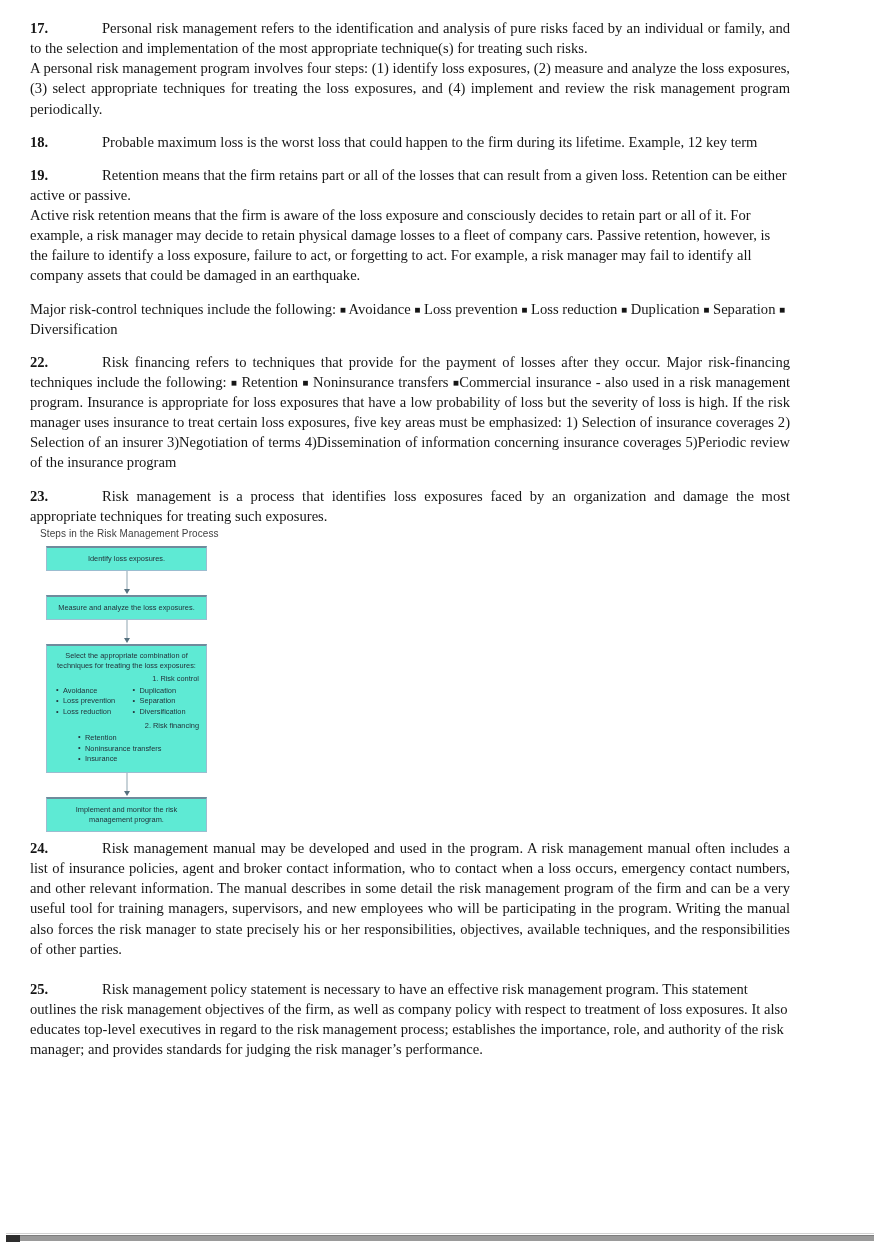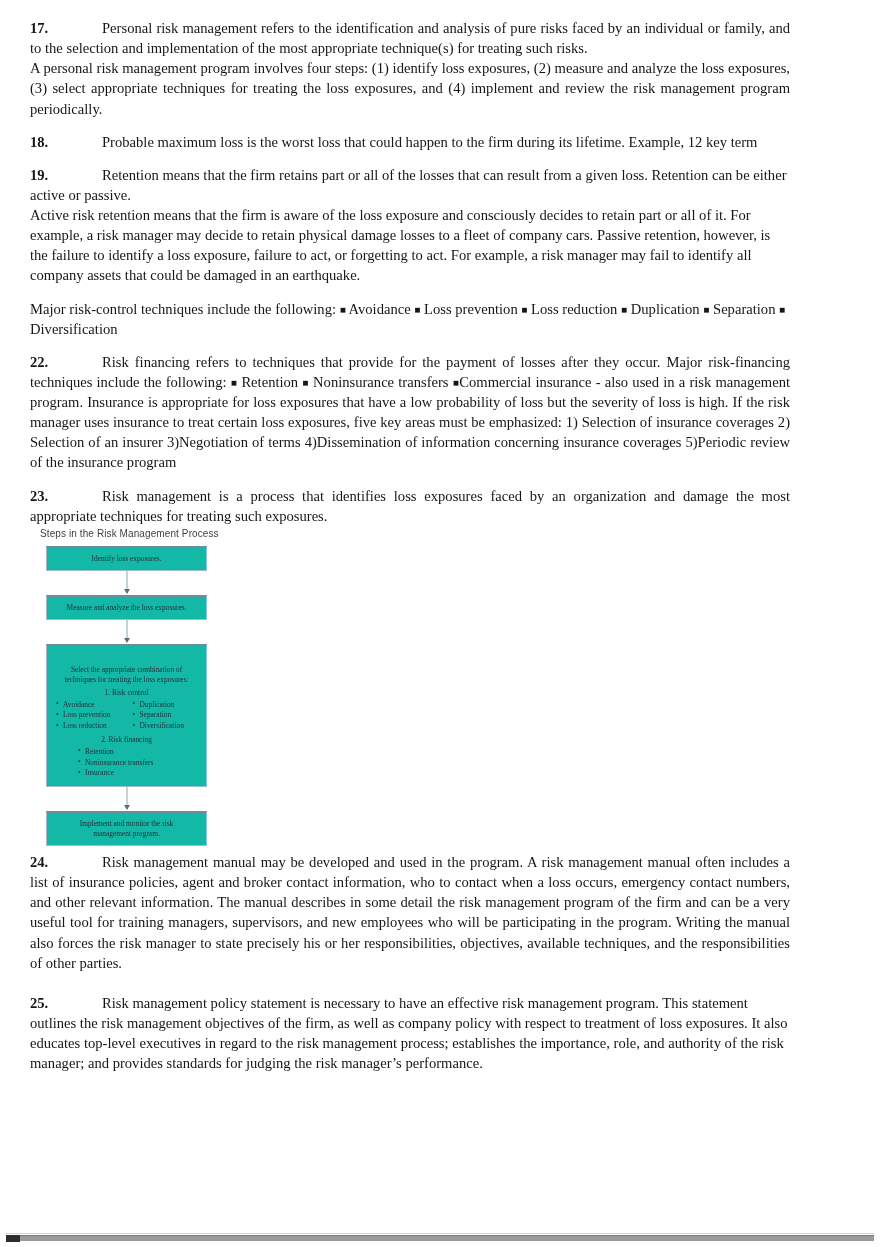--- a/index.html
+++ b/index.html
@@ -55,36 +55,35 @@
     font-family: "Liberation Sans", "DejaVu Sans", sans-serif;
   }
   .fig-title {
     font-size: 10px;
     color: #3f3f3f;
     letter-spacing: .1px;
     margin: 0 0 7px 2px;
     white-space: nowrap;
   }
   .fbox {
-    background: #14b8a6;
+    background: #5eead4;
     border: 1px solid #9bbdd0;
     border-top: 2px solid #6f8b9c;
     box-sizing: border-box;
     width: 161px;
     margin-left: 8px;
     color: #23323a;
     font-size: 7.4px;
     text-align: center;
     padding: 6px 4px;
     line-height: 1.35;
-    font-family: Liberation Serif, serif;
   }
   .fbox.big {
     text-align: left;
-    padding: 19px 7px 7px 7px;
+    padding: 5px 7px 7px 7px;
   }
   .connector {
     position: relative;
     height: 24px;
     margin-left: 8px;
     width: 161px;
   }
   .connector .line {
     position: absolute;
     left: 50%;
@@ -99,21 +98,21 @@
     left: 50%;
     top: 18px;
     width: 0; height: 0;
     border-left: 3px solid transparent;
     border-right: 3px solid transparent;
     border-top: 5px solid #55707e;
     transform: translateX(-50%);
   }
   .b-center { text-align: center; }
   .b-head {
-    text-align: center;
+    text-align: right;
     margin: 3px 0 2px 0;
   }
   .cols {
     display: flex;
     gap: 10px;
     padding-left: 2px;
   }
   .cols .col { flex: 1 1 0; }
   .bul {
     position: relative;

